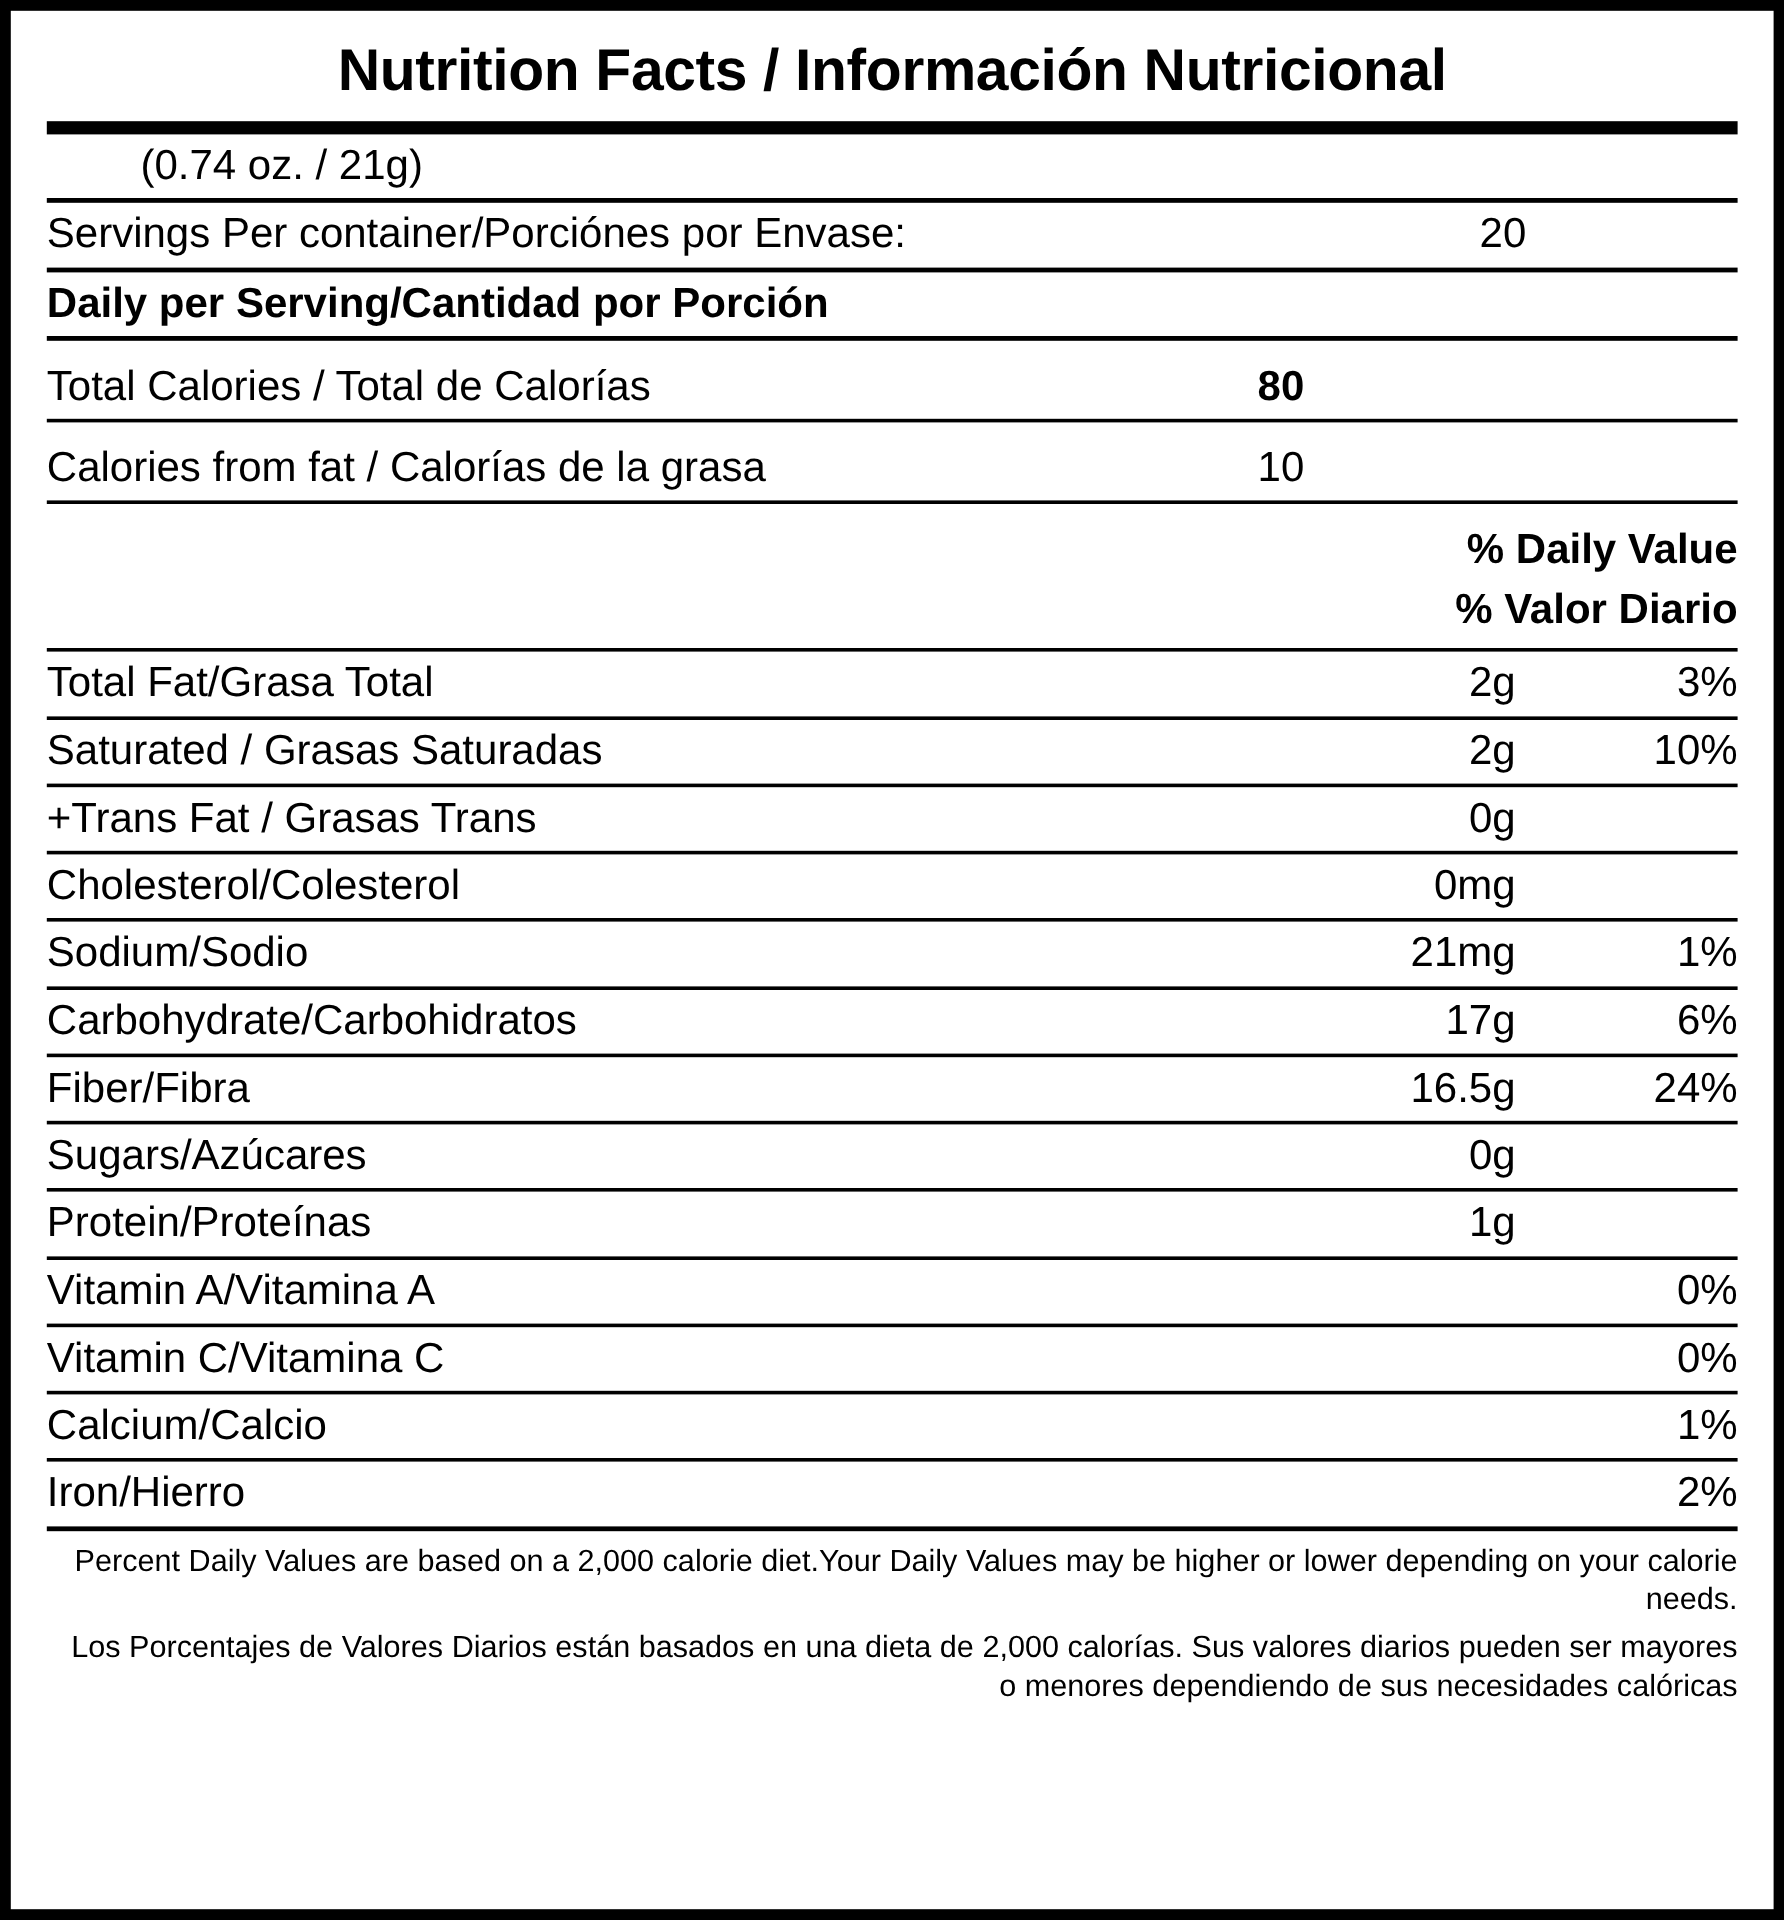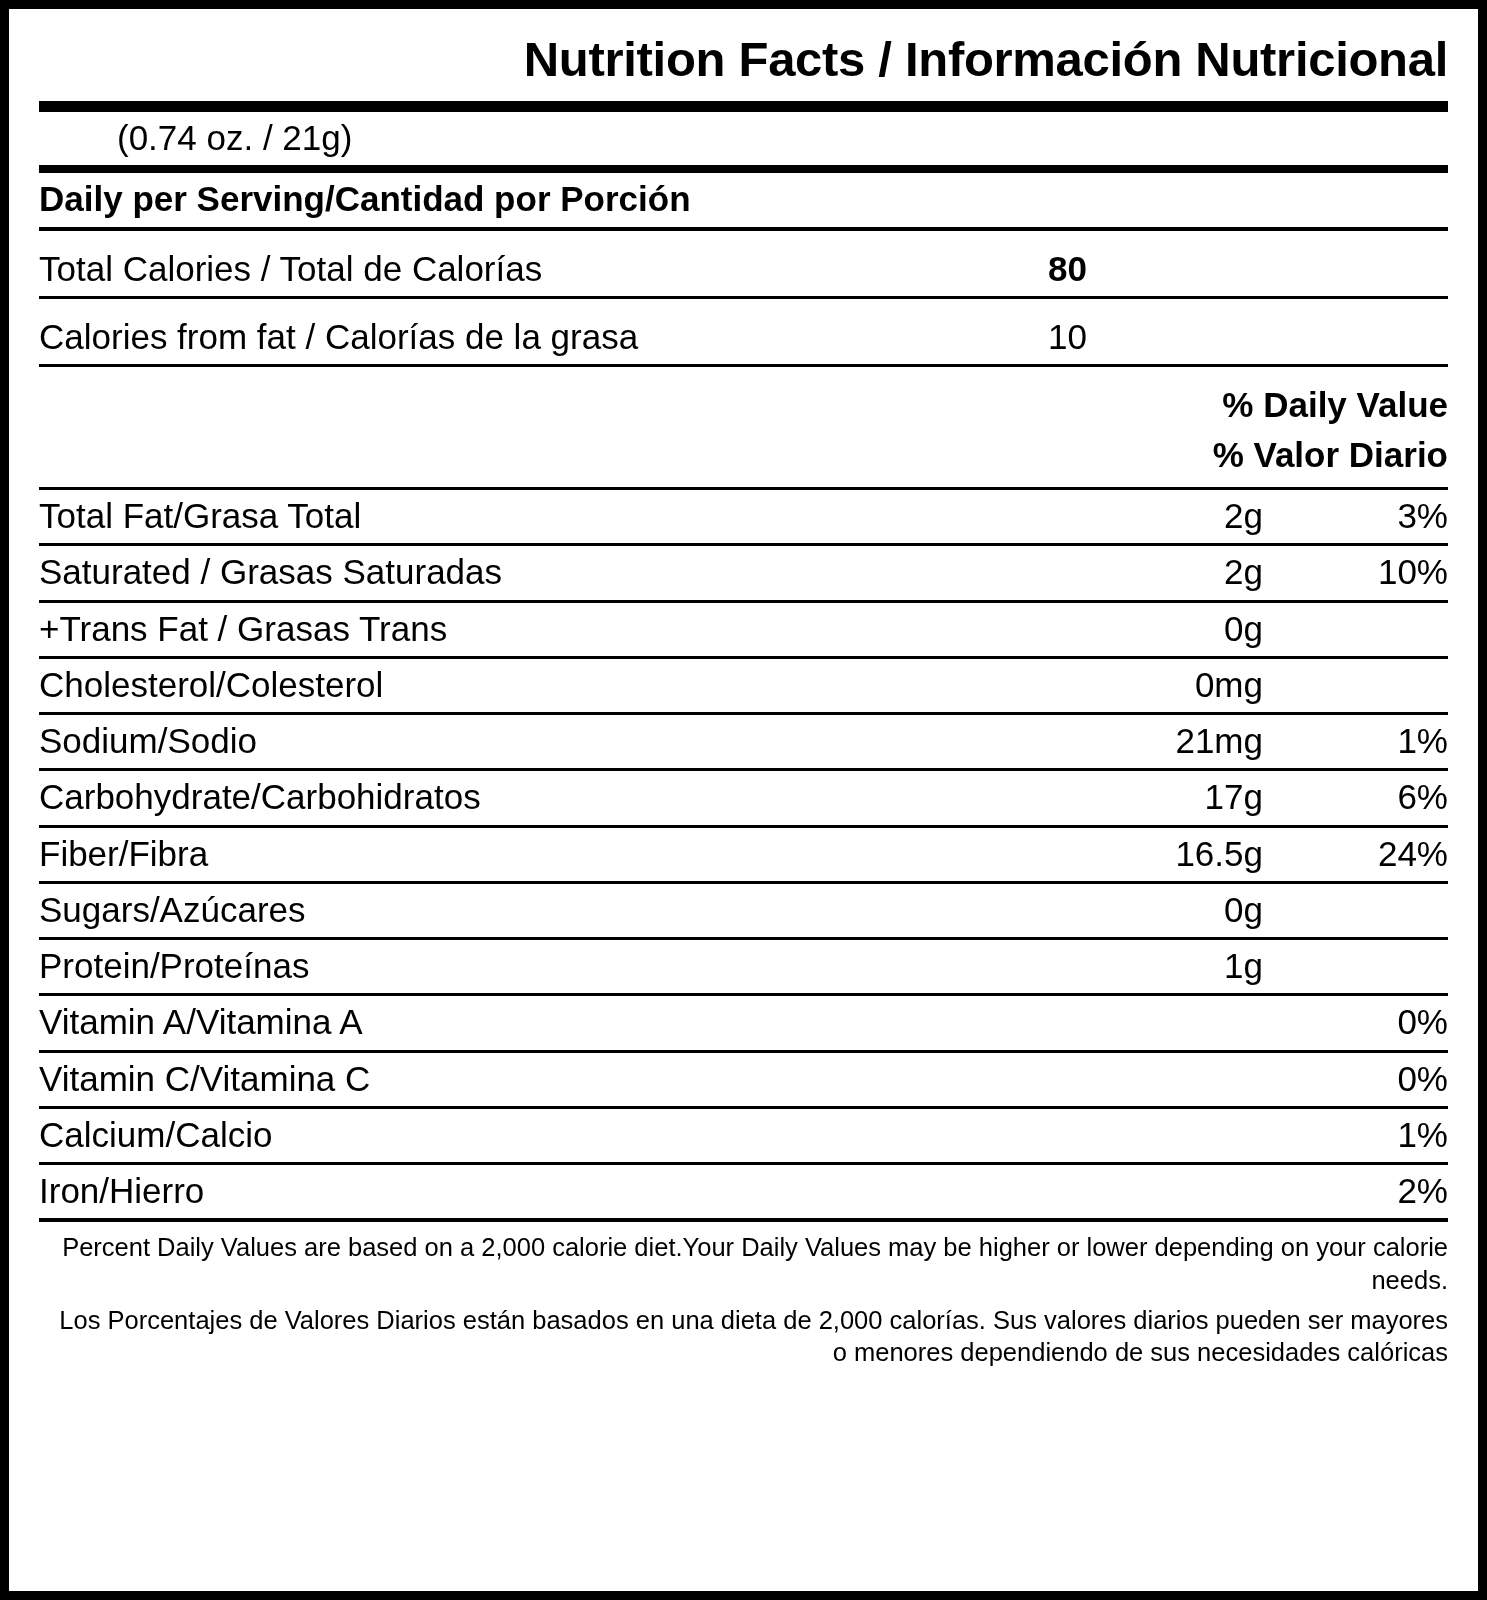--- a/index.html
+++ b/index.html
@@ -13,21 +13,21 @@
   }
   .label {
     width: 1487px;
     height: 1600px;
     box-sizing: border-box;
     border: 9px solid #000000;
     background: #ffffff;
     padding: 14px 30px 10px 30px;
   }
   .title {
-    text-align: right;
+    text-align: center;
     font-size: 49px;
     font-weight: bold;
     letter-spacing: -0.3px;
     margin: 8px 0 14px 0;
     white-space: nowrap;
   }
   .rule-thick {
     height: 11px;
     background: #000000;
     margin: 0 0 0 0;
@@ -112,20 +112,24 @@
   <div class="title">Nutrition Facts / Información Nutricional</div>
 
   <div class="rule-thick"></div>
 
   <div class="row serving">
     <span class="serving-value">(0.74 oz. / 21g)</span>
   </div>
 
   <div class="rule-thin"></div>
 
+  <div class="row servings">
+    <span class="name">Servings Per container/Porciónes por Envase:</span>
+    <span class="amount">20</span>
+  </div>
 
   <div class="rule-thin"></div>
 
   <div class="row">
     <span class="name bold">Daily per Serving/Cantidad por Porción</span>
   </div>
 
   <div class="rule-thin"></div>
 
   <div class="row calories">

